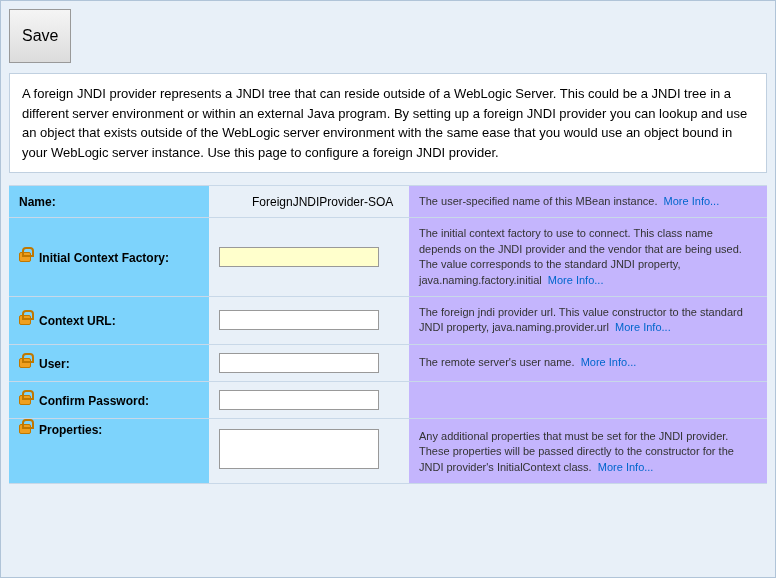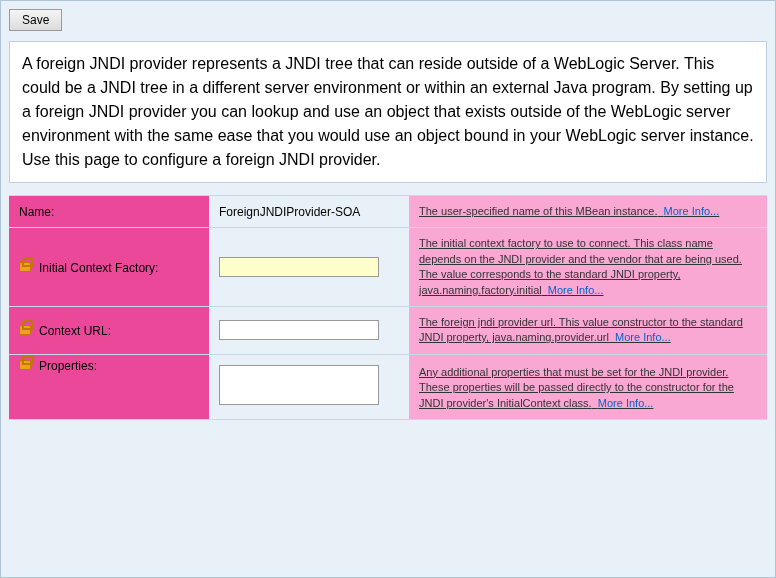--- a/index.html
+++ b/index.html
@@ -14,50 +14,50 @@
       border: 1px solid #b0c4d8;
       min-height: 578px;
       padding: 8px;
     }
     .toolbar {
       margin-bottom: 10px;
     }
     .save-button {
       background: linear-gradient(to bottom, #f5f5f5, #dcdcdc);
       border: 1px solid #999;
-      padding: 3px 12px;
-      font-size: 12px;
+      padding: 17px 12px;
+      font-size: 16px;
       cursor: pointer;
       color: #000;
     }
     .description-box {
       background: #fff;
       border: 1px solid #c0d0e0;
       padding: 10px 12px;
       margin-bottom: 12px;
-      font-size: 16px;
+      font-size: 13px;
       line-height: 1.5;
       color: #000;
     }
     .form-table {
       width: 100%;
       border-collapse: collapse;
     }
     .form-table tr {
       border-bottom: 1px solid #c8d8e8;
     }
     .form-table tr:first-child {
       border-top: 1px solid #c8d8e8;
     }
     .label-cell {
       width: 200px;
       padding: 8px 10px;
       vertical-align: middle;
-      background: #ec4899;
-      font-weight: normal;
+      background: #7dd3fc;
+      font-weight: bold;
       white-space: nowrap;
     }
     .label-cell-top {
       vertical-align: top;
       padding-top: 2px;
     }
     .input-cell {
       width: 200px;
       padding: 8px 10px;
       vertical-align: middle;
@@ -66,22 +66,21 @@
     .input-cell-top {
       vertical-align: top;
       padding-top: 10px;
     }
     .help-cell {
       padding: 8px 10px;
       vertical-align: middle;
       font-size: 11px;
       color: #333;
       line-height: 1.4;
-      background: #f9a8d4;
-      text-decoration: underline;
+      background: #c4b5fd;
     }
     .help-cell-top {
       vertical-align: top;
       padding-top: 10px;
     }
     .text-input {
       width: 160px;
       height: 20px;
       border: 1px solid #999;
       font-size: 11px;
@@ -125,20 +124,21 @@
       border-radius: 4px 4px 0 0;
       background: transparent;
     }
     .label-with-icon {
       display: flex;
       align-items: flex-end;
     }
     .name-value {
       font-size: 12px;
       color: #000;
+      margin-left: 33px;
     }
     .textarea-input {
       width: 160px;
       height: 40px;
       border: 1px solid #999;
       font-size: 11px;
       padding: 2px 3px;
       background: #fff;
       resize: none;
     }
@@ -200,22 +200,53 @@
         </td>
         <td class="input-cell">
           <input class="text-input" type="text" value="" style="">
         </td>
         <td class="help-cell">
           <span>The foreign jndi provider url. This value constructor to the standard JNDI property, java.naming.provider.url</span>
           &nbsp;<a class="more-info" href="#">More Info...</a>
         </td>
       </tr>
 
-
-
+      <tr>
+        <td class="label-cell">
+          <span class="label-with-icon">
+            <span class="field-icon">
+              <span class="icon-lock"></span>
+            </span>
+            <span>User:</span>
+          </span>
+        </td>
+        <td class="input-cell">
+          <input class="text-input" type="text" value="" style="">
+        </td>
+        <td class="help-cell">
+          <span>The remote server's user name.</span>
+          &nbsp;<a class="more-info" href="#">More Info...</a>
+        </td>
+      </tr>
+
+
+      <tr>
+        <td class="label-cell">
+          <span class="label-with-icon">
+            <span class="field-icon">
+              <span class="icon-lock"></span>
+            </span>
+            <span>Confirm Password:</span>
+          </span>
+        </td>
+        <td class="input-cell">
+          <input class="text-input" type="password" style="">
+        </td>
+        <td class="help-cell"></td>
+      </tr>
 
       <tr>
         <td class="label-cell label-cell-top">
           <span class="label-with-icon">
             <span class="field-icon">
               <span class="icon-lock"></span>
             </span>
             <span>Properties:</span>
           </span>
         </td>

